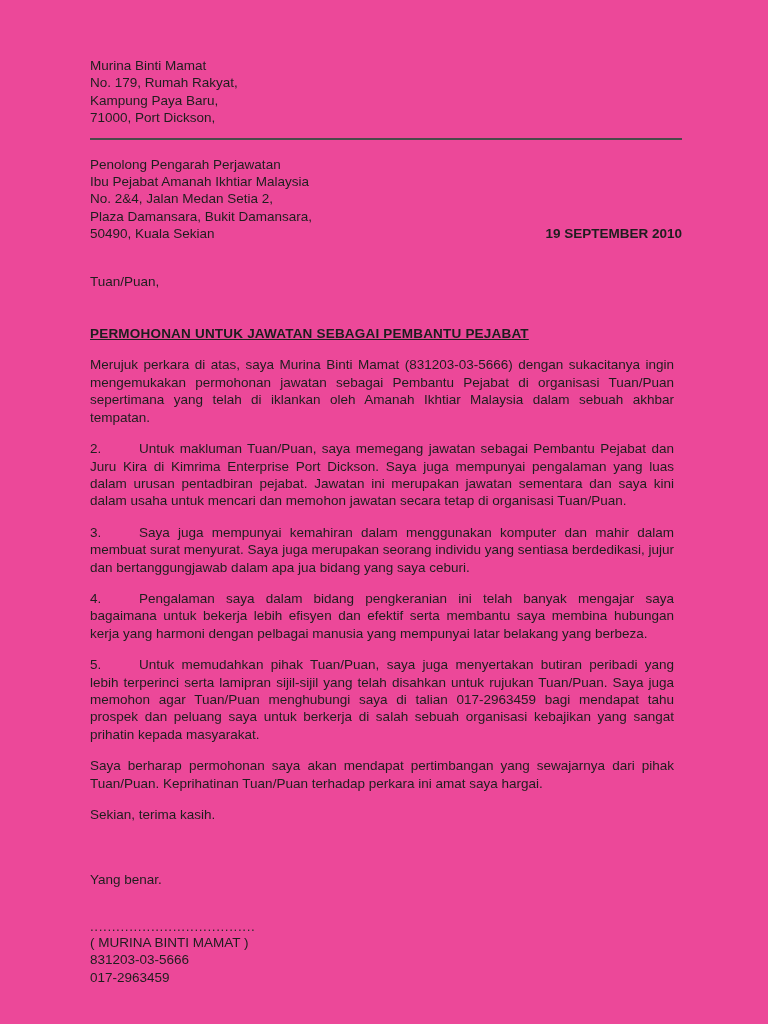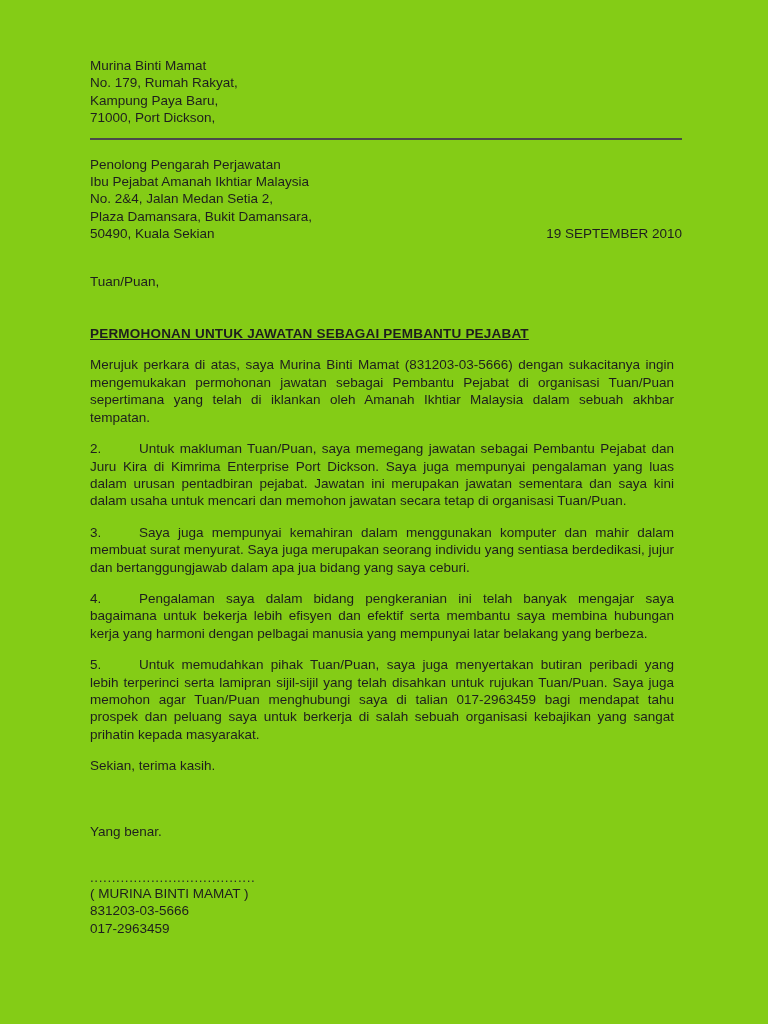--- a/index.html
+++ b/index.html
@@ -4,21 +4,21 @@
 <style>
   html, body {
     margin: 0;
     padding: 0;
     background: #ffffff;
   }
   .page {
     position: relative;
     width: 768px;
     height: 1024px;
-    background: #84cc16;
+    background: #ec4899;
     overflow: hidden;
     font-family: "Liberation Sans", "DejaVu Sans", sans-serif;
     color: #1e1e1e;
   }
   .content {
     position: absolute;
     left: 90px;
     top: 57px;
     width: 592px;
     font-size: 13.5px;
@@ -31,21 +31,21 @@
     margin: 11px 0 0 0;
     width: 100%;
   }
   .recipient-row {
     display: flex;
     justify-content: space-between;
     align-items: flex-end;
     margin-top: 16px;
     gap: 20px;
   }
-  .date { white-space: nowrap; }
+  .date { white-space: nowrap; font-weight: bold; }
   .salutation { margin-top: 30px; }
   .subject {
     margin-top: 35px;
     font-weight: bold;
     text-decoration: underline;
     letter-spacing: 0.2px;
   }
   .para {
     margin: 14px 8px 0 0;
     text-align: justify;
@@ -97,20 +97,21 @@
     <p class="para"><span>Merujuk perkara di atas, saya Murina Binti Mamat (831203-03-5666) dengan sukacitanya ingin mengemukakan permohonan jawatan sebagai Pembantu Pejabat di organisasi Tuan/Puan sepertimana yang telah di iklankan oleh Amanah Ikhtiar Malaysia dalam sebuah akhbar tempatan.</span></p>
 
     <p class="para"><span class="pnum">2.</span><span>Untuk makluman Tuan/Puan, saya memegang jawatan sebagai Pembantu Pejabat dan Juru Kira di Kimrima Enterprise Port Dickson. Saya juga mempunyai pengalaman yang luas dalam urusan pentadbiran pejabat. Jawatan ini merupakan jawatan sementara dan saya kini dalam usaha untuk mencari dan memohon jawatan secara tetap di organisasi Tuan/Puan.</span></p>
 
     <p class="para"><span class="pnum">3.</span><span>Saya juga mempunyai kemahiran dalam menggunakan komputer dan mahir dalam membuat surat menyurat. Saya juga merupakan seorang individu yang sentiasa berdedikasi, jujur dan bertanggungjawab dalam apa jua bidang yang saya ceburi.</span></p>
 
     <p class="para"><span class="pnum">4.</span><span>Pengalaman saya dalam bidang pengkeranian ini telah banyak mengajar saya bagaimana untuk bekerja lebih efisyen dan efektif serta membantu saya membina hubungan kerja yang harmoni dengan pelbagai manusia yang mempunyai latar belakang yang berbeza.</span></p>
 
     <p class="para"><span class="pnum">5.</span><span>Untuk memudahkan pihak Tuan/Puan, saya juga menyertakan butiran peribadi yang lebih terperinci serta lamipran sijil-sijil yang telah disahkan untuk rujukan Tuan/Puan. Saya juga memohon agar Tuan/Puan menghubungi saya di talian 017-2963459 bagi mendapat tahu prospek dan peluang saya untuk berkerja di salah sebuah organisasi kebajikan yang sangat prihatin kepada masyarakat.</span></p>
 
+    <p class="para">Saya berharap permohonan saya akan mendapat pertimbangan yang sewajarnya dari pihak Tuan/Puan. Keprihatinan Tuan/Puan terhadap perkara ini amat saya hargai.</p>
 
     <div class="signoff">Sekian, terima kasih.</div>
 
     <div class="valediction">Yang benar.</div>
 
     <div class="signature">
       <span class="sig-line dotted-line">......................................</span>
       <span class="sig-line">( MURINA BINTI MAMAT )</span>
       <span class="sig-line">831203-03-5666</span>
       <span class="sig-line">017-2963459</span>

